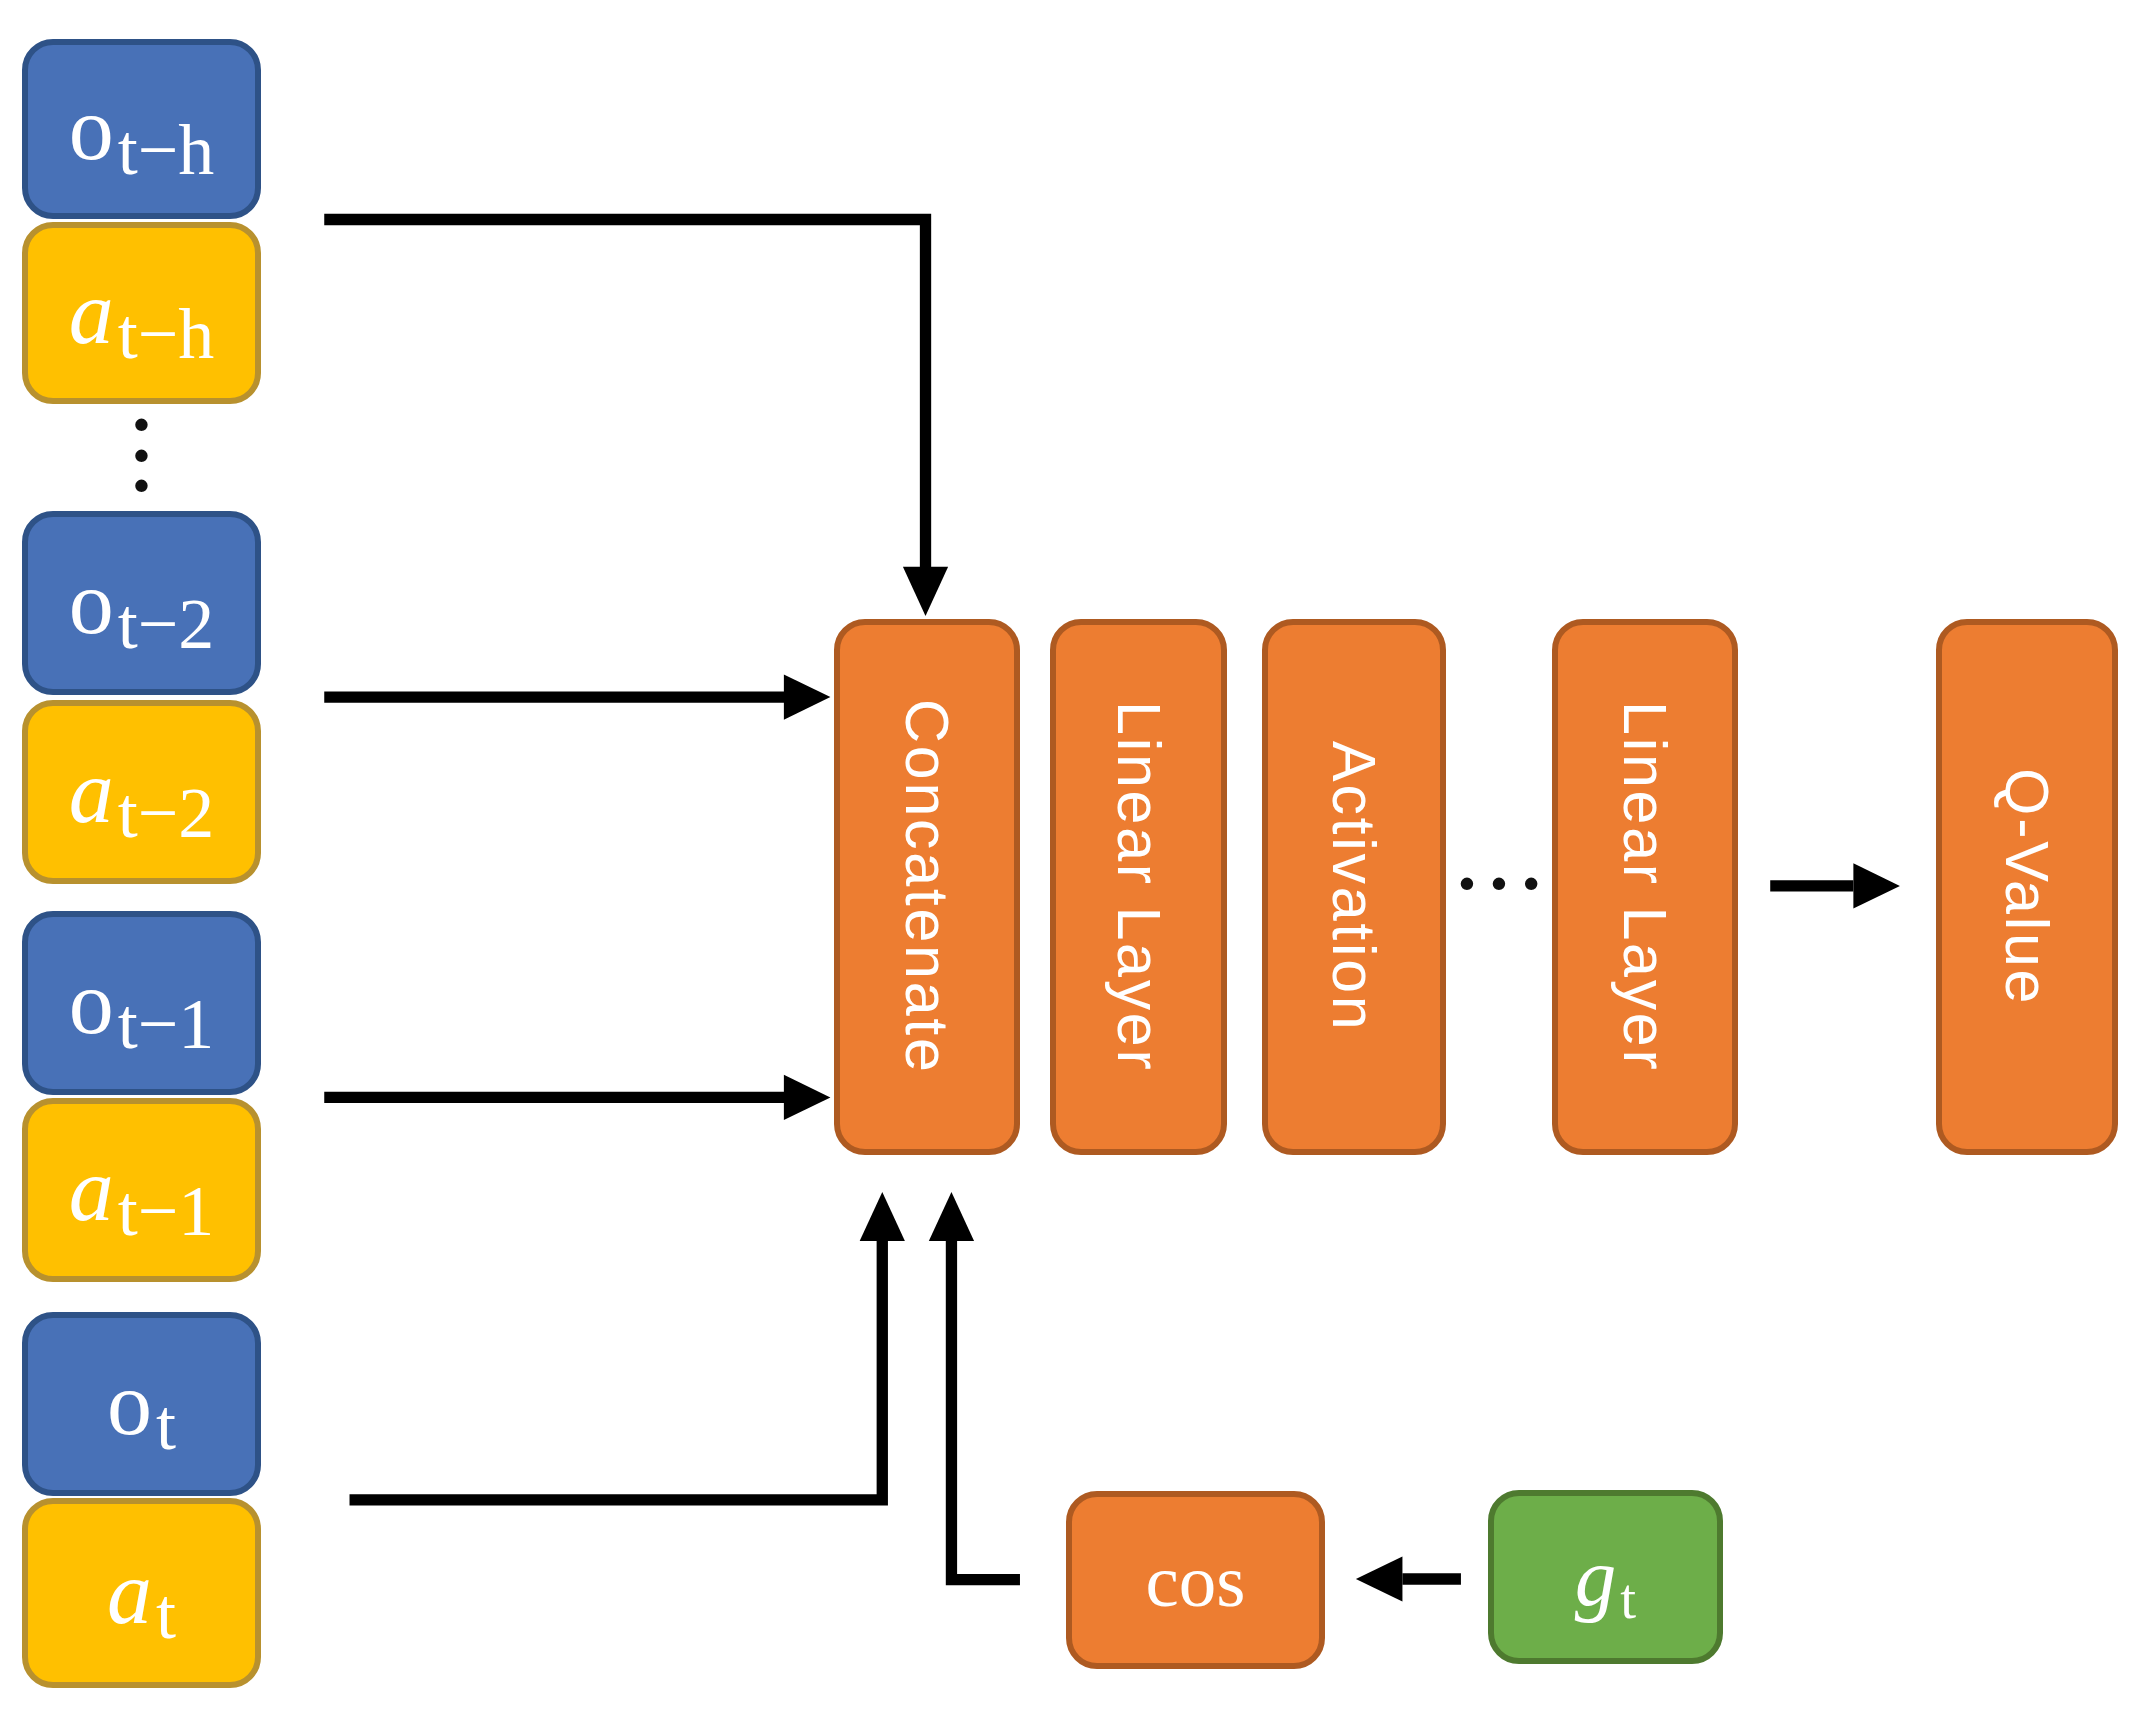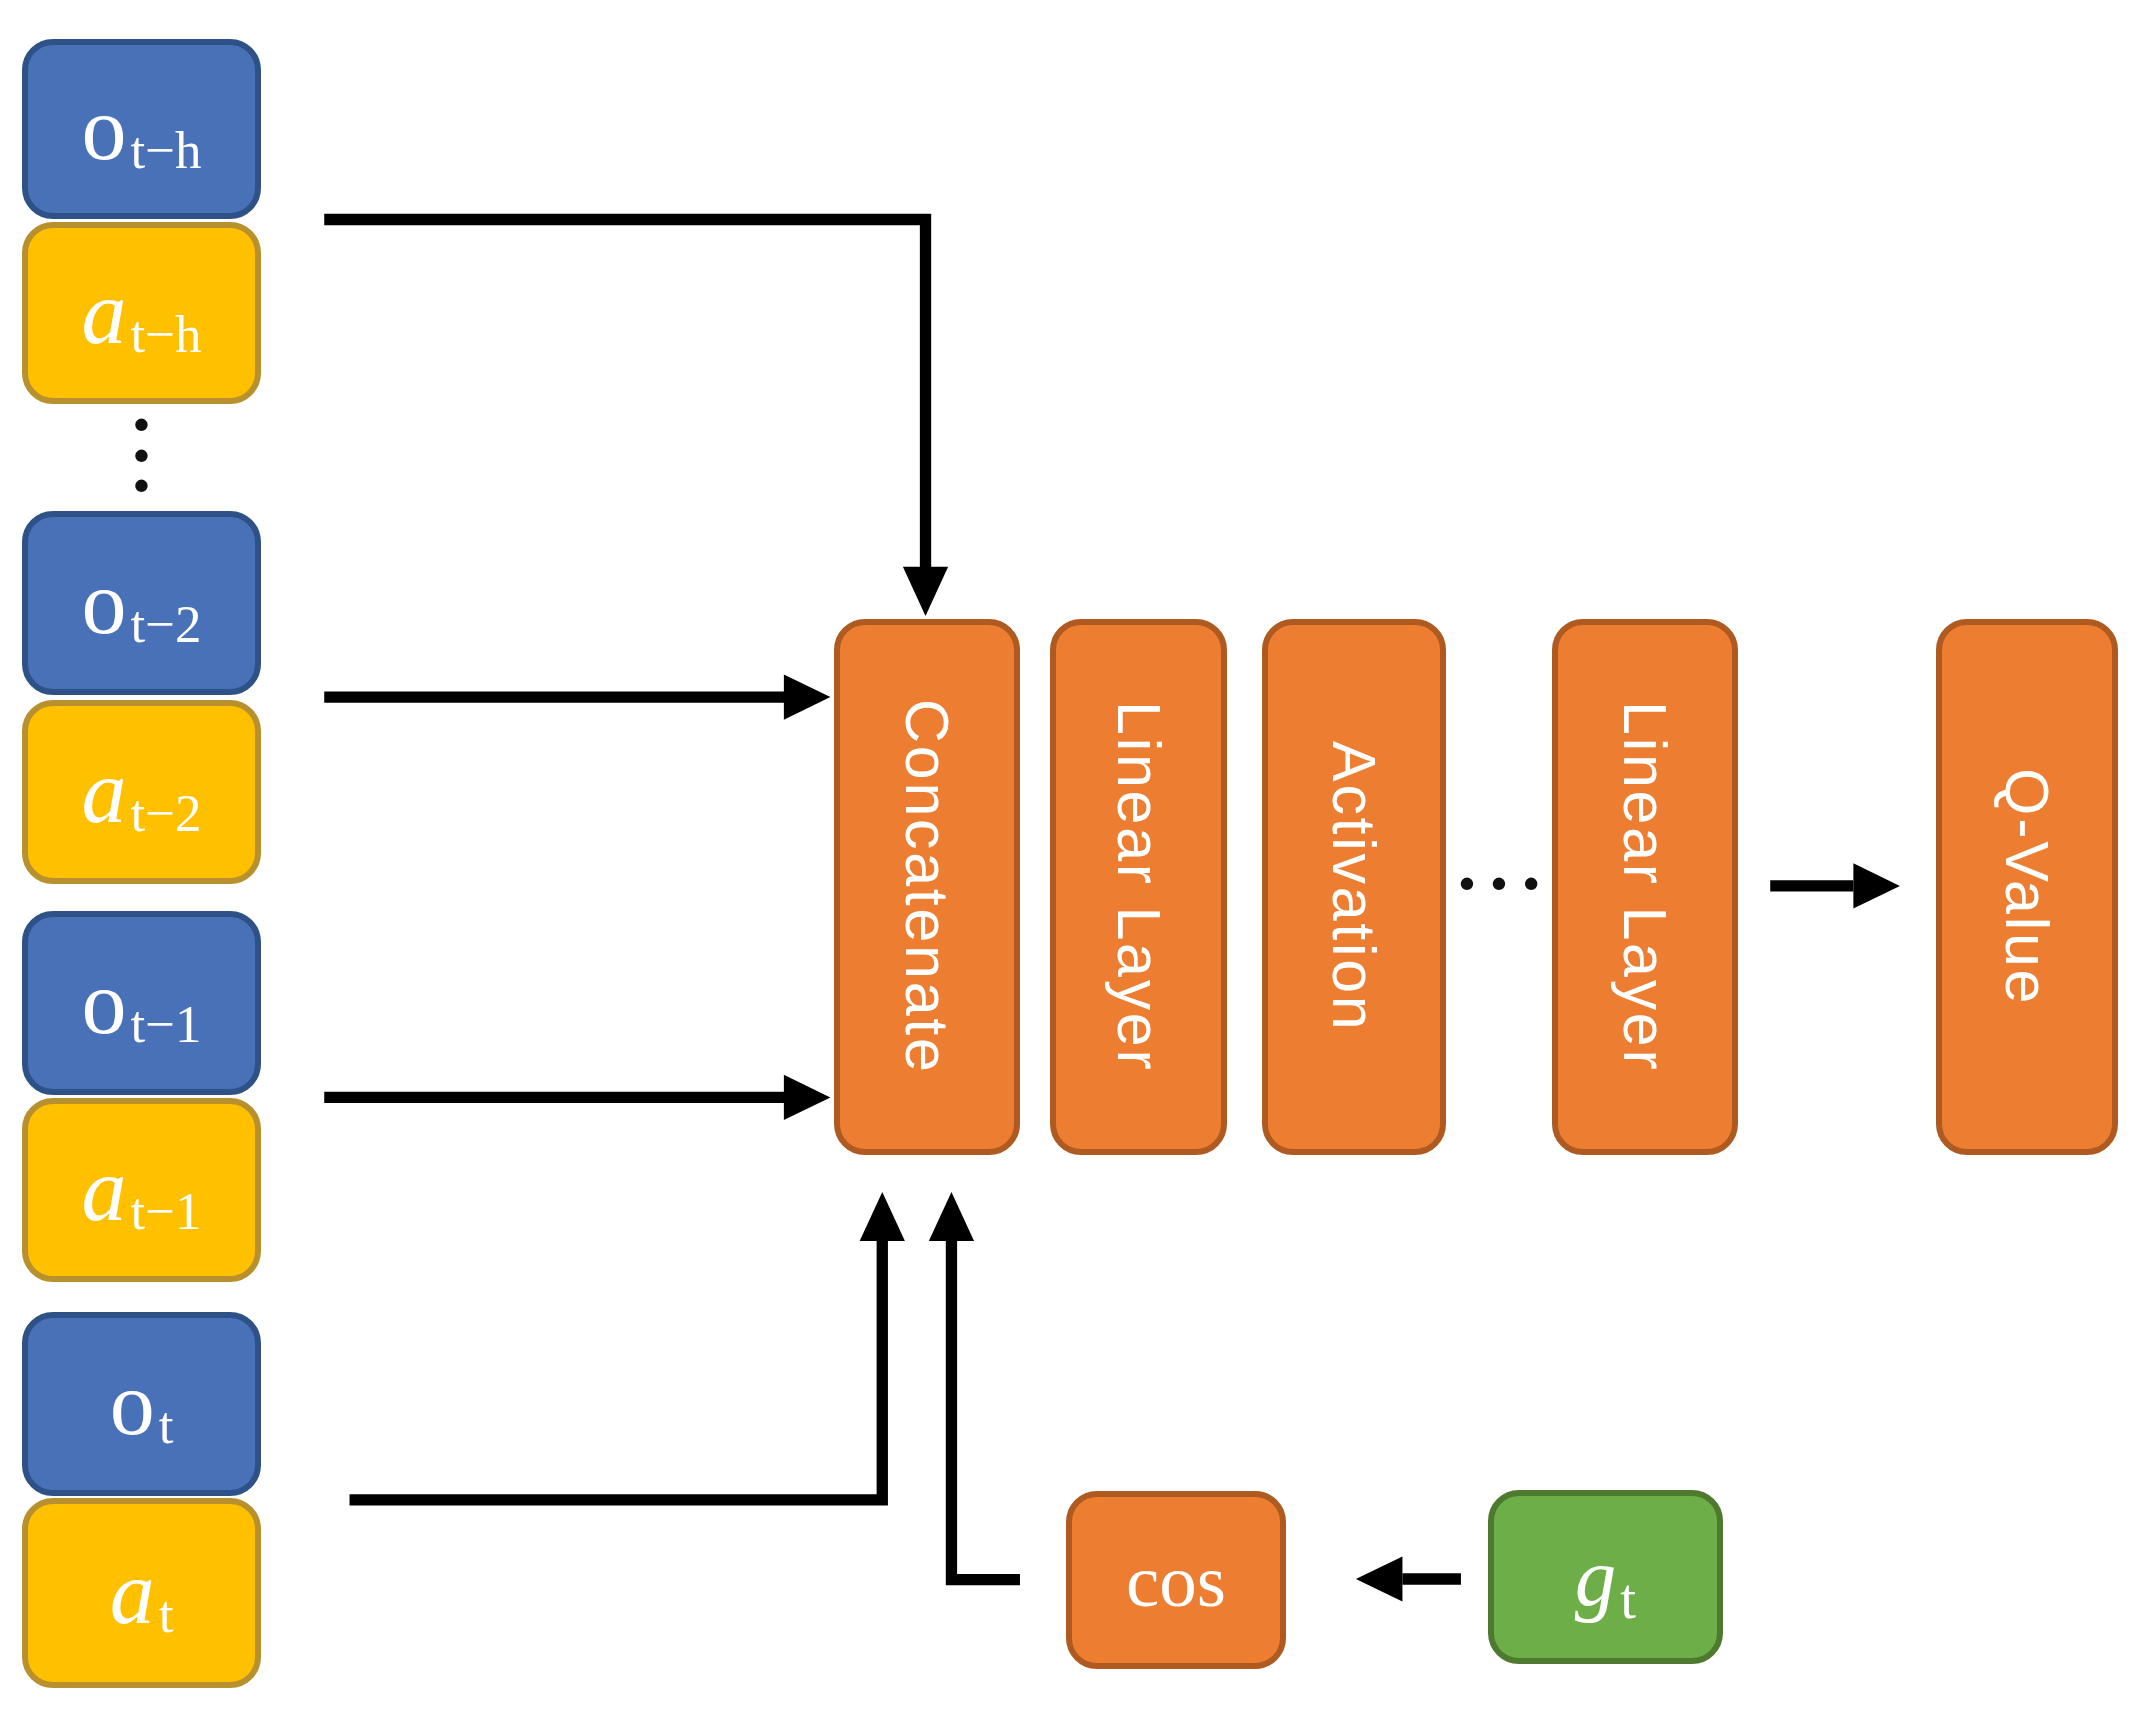--- a/index.html
+++ b/index.html
@@ -21,21 +21,21 @@
     color:#ffffff;
   }
   .obs{ background:#4871B7; border:6px solid #2E5287; }
   .act{ background:#FFC000; border:6px solid #B8912E; }
   .stage{ background:#ED7D31; border:6px solid #AE5A21; }
   .goalbox{ background:#6DAE49; border:6px solid #4E7A2F; }
 
   .math{ display:flex; align-items:center; justify-content:center; line-height:1; }
   .math .base{ font-size:90px; line-height:1; }
   .math .base.it{ font-style:italic; }
-  .math .sub{ font-size:53px; line-height:1; transform:translateY(21px); margin-left:4px; }
+  .math .sub{ font-size:72px; line-height:1; transform:translateY(21px); margin-left:4px; }
 
   .vlabel{
     writing-mode:vertical-rl;
     text-orientation:mixed;
     font-family:"Liberation Sans", sans-serif;
     font-size:61px;
     letter-spacing:2.7px;
     white-space:nowrap;
   }
   .coslabel{
@@ -143,21 +143,21 @@
     <span>•</span>
   </div>
 
   <div class="box stage" style="left:1552px; top:619px; width:186px; height:536px;">
     <span class="vlabel">Linear Layer</span>
   </div>
   <div class="box stage" style="left:1936px; top:619px; width:182px; height:536px;">
     <span class="vlabel">Q-Value</span>
   </div>
 
-  <div class="box stage" style="left:1066px; top:1491px; width:220px; height:178px;">
+  <div class="box stage" style="left:1066px; top:1491px; width:259px; height:178px;">
     <span class="coslabel">cos</span>
   </div>
   <div class="box goalbox" style="left:1488px; top:1490px; width:235px; height:174px;">
     <span class="math">
         <span class="base it" style="font-size:83px;">g</span>
         <span class="sub" style="font-size:57px;">t</span>
       </span>
   </div>
 
   <svg class="arrows" width="2151" height="1722" viewBox="0 0 3233 2589">

